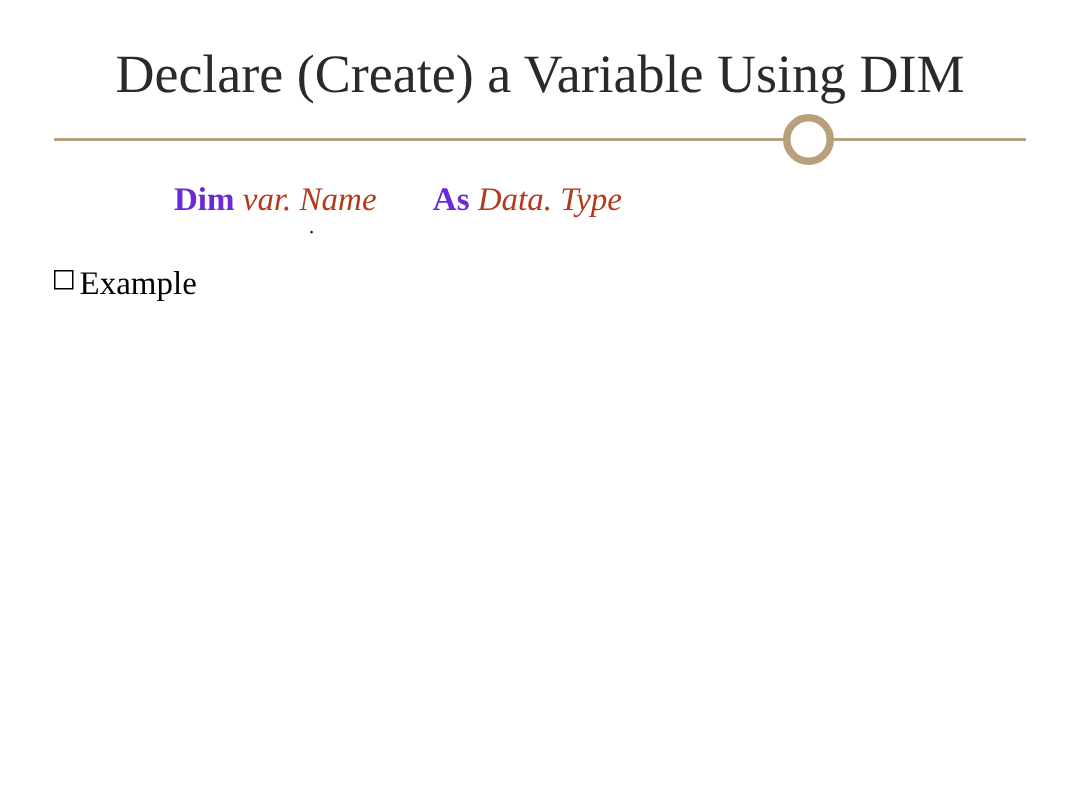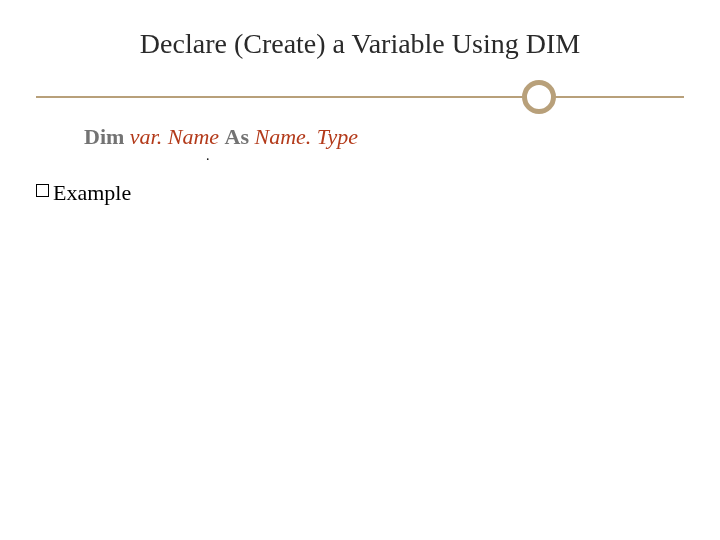--- a/index.html
+++ b/index.html
@@ -12,24 +12,24 @@
     overflow: hidden;
   }
   .slide {
     width: 100%;
     height: 100%;
     padding: 28px 36px 20px 36px;
     position: relative;
   }
   .title {
     text-align: center;
-    font-size: 28px;
+    font-size: 36px;
     color: #2a2a2a;
     font-weight: normal;
-    margin-bottom: 20px;
+    margin-bottom: 6px;
   }
   .divider-wrap {
     position: relative;
     width: 100%;
     height: 34px;
     margin-bottom: 8px;
   }
   .divider-line {
     position: absolute;
     top: 16px;
@@ -62,42 +62,42 @@
     width: 13px;
     height: 13px;
     border: 1.5px solid #000;
     margin-right: 4px;
     margin-top: 6px;
     flex-shrink: 0;
   }
   .bold { font-weight: bold; }
   .indent1 { padding-left: 48px; }
   .indent2 { padding-left: 78px; }
-  .navy { color: #737373; font-weight: bold; }
+  .navy { color: #6d28d9; font-weight: bold; margin-left: 32px; }
   .red-italic { color: #b33a1a; font-style: italic; margin-top: 44px; }
   .dot-row { padding-left: 170px; font-size: 14px; line-height: 0.6; }
 </style>
 </head>
 <body>
 
 <div class="slide">
 
   <h1 class="title">Declare (Create) a Variable Using DIM</h1>
 
   <div class="divider-wrap">
     <div class="divider-line"></div>
     <div class="divider-circle"></div>
   </div>
 
   <div class="content">
 
 
     <div class="block">
       <div class="indent1">
-        <span class="navy">Dim</span><span class="red-italic"> var. Name </span><span class="navy">As</span><span class="red-italic"> Name. Type</span>
+        <span class="navy">Dim</span><span class="red-italic"> var. Name </span><span class="navy">As</span><span class="red-italic"> Data. Type</span>
       </div>
       <div class="dot-row">.</div>
     </div>
 
     <div class="block">
       <div class="bullet-line">
         <span class="bullet"></span>
         <span>Example</span>
       </div>
     </div>

